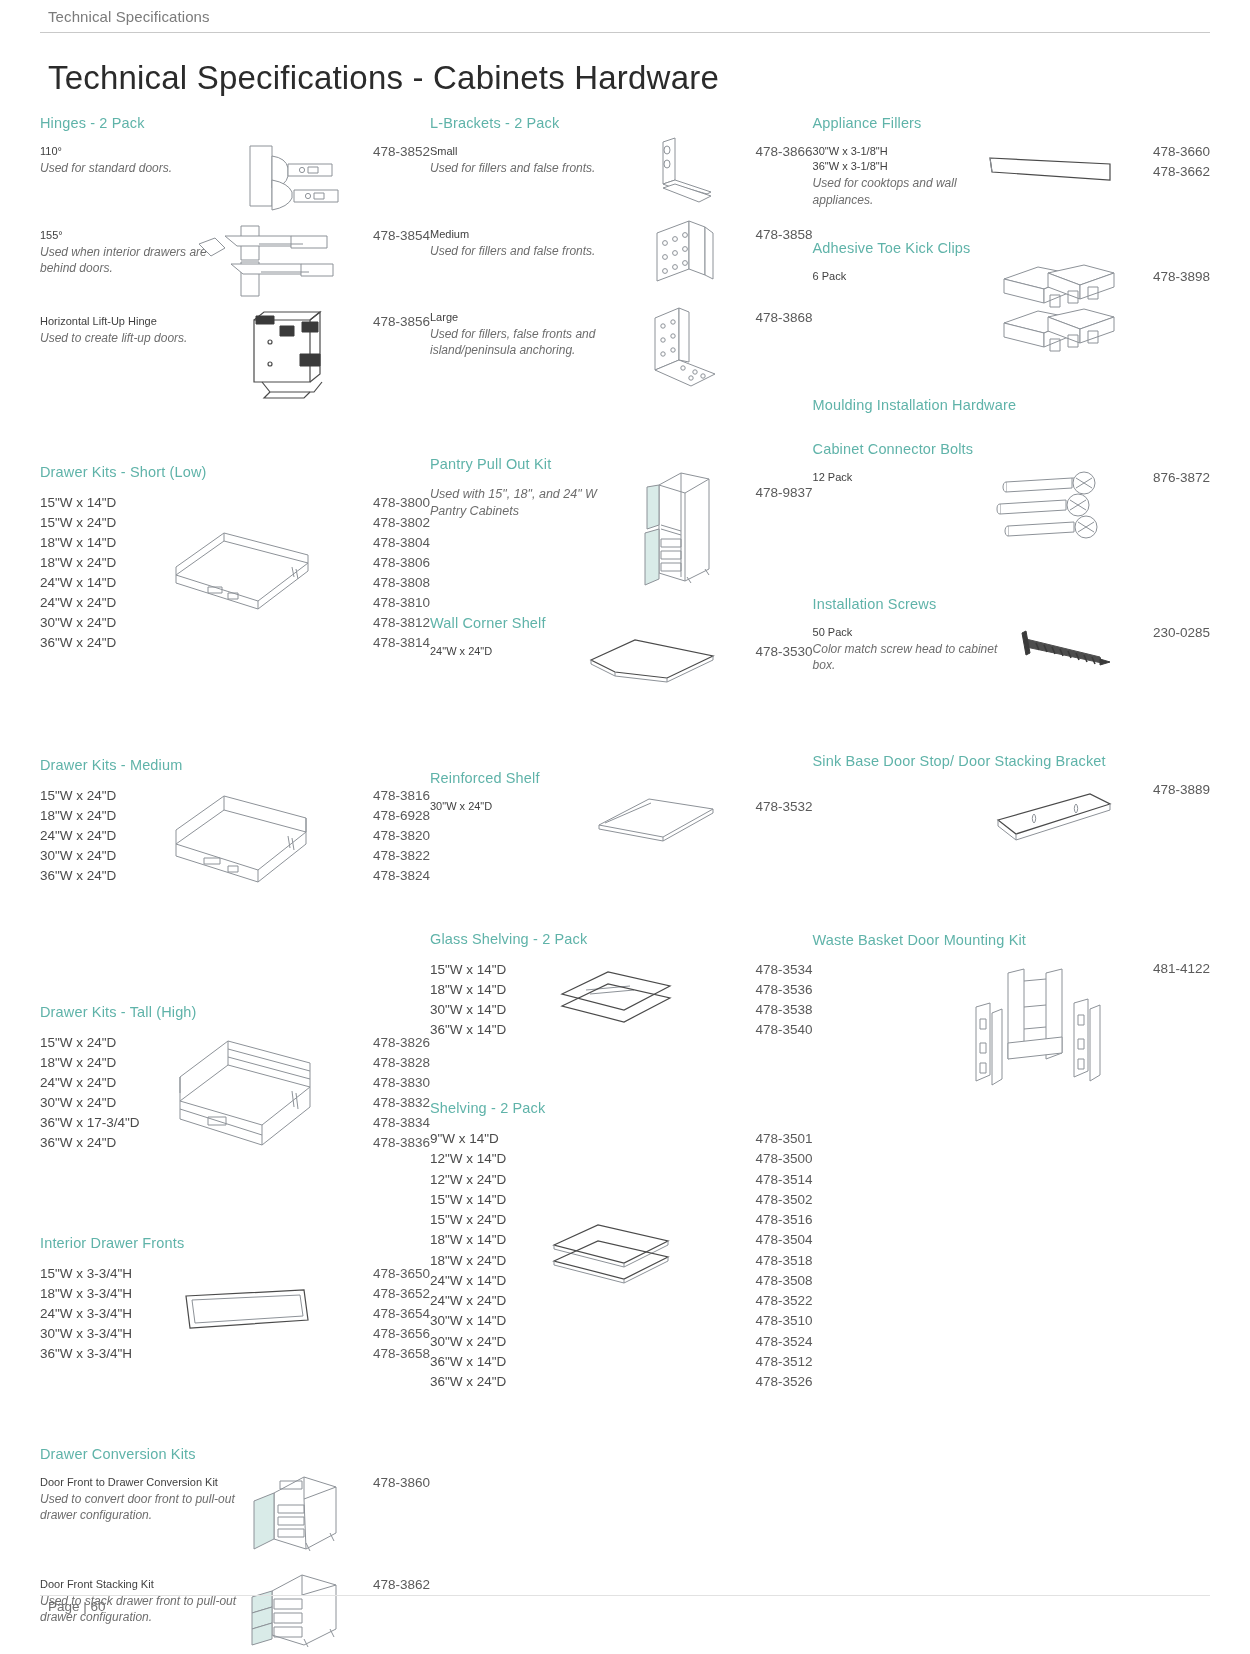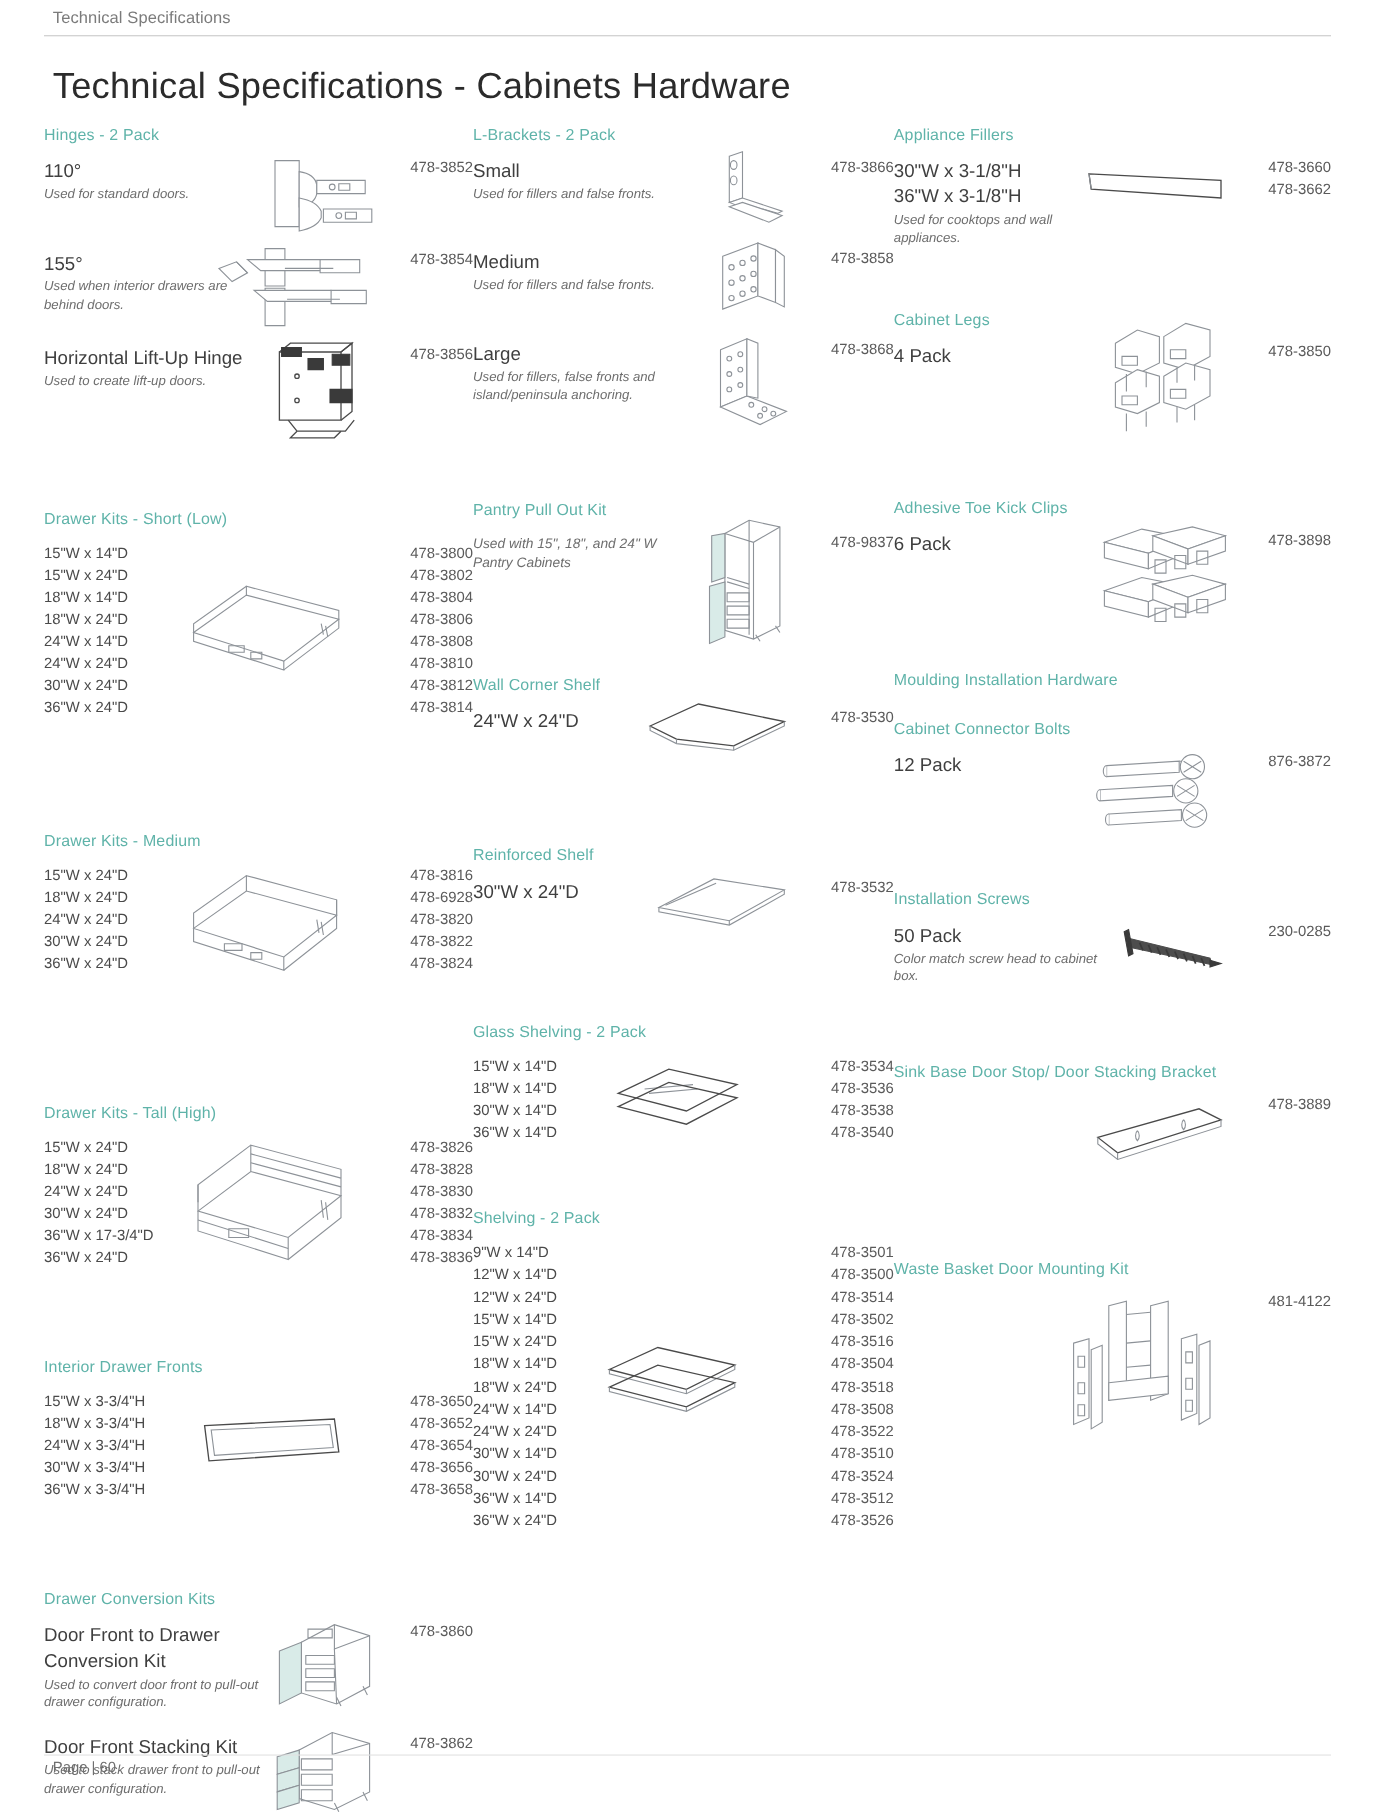--- a/index.html
+++ b/index.html
@@ -32,21 +32,21 @@
 
   
   .sec-head {
     font-size: 14.5px; color: #5fb3a9; letter-spacing: .15px;
     margin-bottom: 13px;
   }
   .sec { margin-bottom: 0; }
 
   .row { position: relative; display: flex; align-items: flex-start; }
   .row-text { flex: 1 1 auto; }
-  .name { font-size: 17px; color: #3f3f3f; line-height: 1.38; }
+  .name { font-size: 11px; color: #3f3f3f; line-height: 1.38; }
   .desc {
     font-size: 12px; color: #6d6d6d; font-style: italic;
     line-height: 1.36; margin-top: 1px;
   }
   .sku {
     font-size: 13.5px; color: #5a5a5a; text-align: right;
     white-space: nowrap; line-height: 1.45;
   }
   .sku-stack { text-align: right; }
 
@@ -566,43 +566,20 @@
               <path class="ln" d="M4 6 L6 20"></path>
             </svg>
           </div>
           <div class="sku-stack" style="width:92px;margin-top:-2px">
             <div class="sku">478-3660</div>
             <div class="sku">478-3662</div>
           </div>
         </div>
       </div>
 
-      <div class="sec" style="margin-top:58px">
-        <div class="sec-head">Cabinet Legs</div>
-        <div class="row" style="min-height:110px">
-          <div class="row-text" style="width:150px">
-            <div class="name">4 Pack</div>
-          </div>
-          <div class="art-inline" style="margin-top:-22px">
-            <svg width="110" height="110" viewBox="0 0 110 110">
-              <g class="ln">
-                <path class="lnd" d="M6 22 L26 10 L46 16 L46 40 L26 50 L6 44 Z"></path>
-                <path class="lnd" d="M50 16 L70 4 L92 10 L92 34 L70 46 L50 40 Z"></path>
-                <path class="lnd" d="M6 58 L26 46 L46 52 L46 76 L26 86 L6 80 Z"></path>
-                <path class="lnd" d="M50 52 L70 40 L92 46 L92 70 L70 82 L50 76 Z"></path>
-                <path class="ln" d="M12 34 h14 v8 h-14 z M56 28 h14 v8 h-14 z"></path>
-                <path class="ln" d="M12 70 h14 v8 h-14 z M56 64 h14 v8 h-14 z"></path>
-                <path class="ln" d="M16 50 L16 66 M34 48 L34 62 M62 44 L62 58 M78 42 L78 56"></path>
-                <path class="ln" d="M16 86 L16 102 M34 84 L34 98 M62 80 L62 94 M78 78 L78 92"></path>
-              </g>
-            </svg>
-          </div>
-          <div class="sku" style="width:92px;margin-top:-2px">478-3850</div>
-        </div>
-      </div>
 
       <div class="sec" style="margin-top:32px">
         <div class="sec-head">Adhesive Toe Kick Clips</div>
         <div class="row" style="min-height:106px">
           <div class="row-text" style="width:150px">
             <div class="name">6 Pack</div>
           </div>
           <div class="art-inline" style="margin-top:-4px">
             <svg width="118" height="104" viewBox="0 0 118 104">
               <g>

